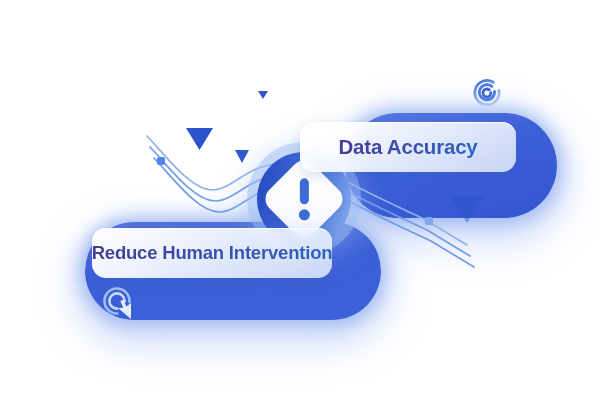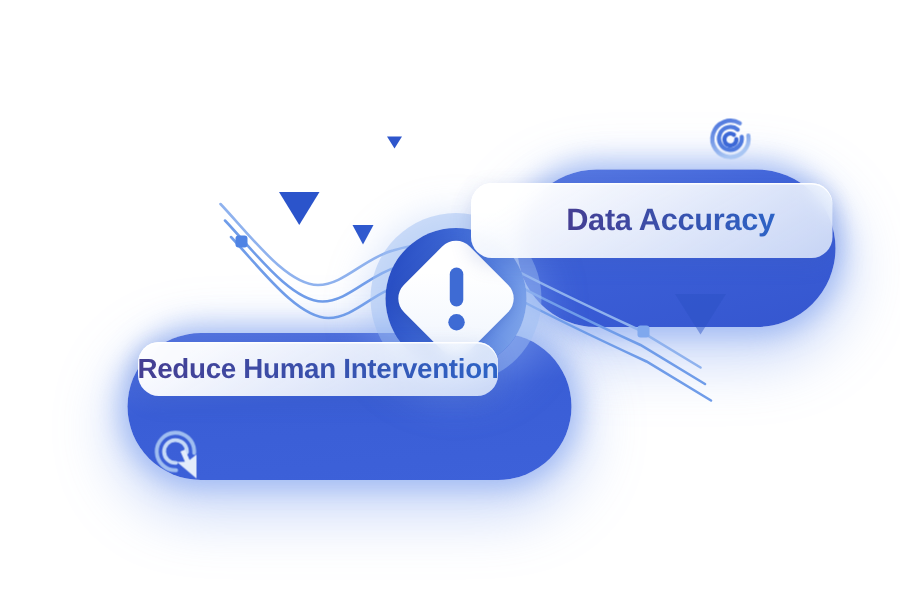--- a/index.html
+++ b/index.html
@@ -37,22 +37,22 @@
   .excl-bar{width:9px;height:26px;border-radius:4.5px;background:#3e6bd4;}
   .excl-dot{width:11px;height:11px;border-radius:50%;background:#3e6bd4;margin-top:5px;}
   
   .card{
     position:absolute;border-radius:14px;z-index:4;
     background:linear-gradient(150deg,rgba(255,255,255,.97) 15%,rgba(230,239,252,.82) 100%);
     backdrop-filter:blur(5px);-webkit-backdrop-filter:blur(5px);
     box-shadow:0 4px 14px rgba(60,90,180,.20),inset 0 1px 0 rgba(255,255,255,.95);
     display:flex;align-items:center;justify-content:center;
   }
-  .card-top{left:314px;top:122px;width:216px;height:50px;padding-left:25px;}
-  .card-bottom{left:92px;top:228px;width:240px;height:36px;}
+  .card-top{left:300px;top:122px;width:216px;height:50px;}
+  .card-bottom{left:92px;top:228px;width:240px;height:50px;}
   .pill-label{
     font-weight:700;white-space:nowrap;letter-spacing:-.2px;
     background:linear-gradient(90deg,#453e92 0%,#2d63c6 100%);
     -webkit-background-clip:text;background-clip:text;color:transparent;
   }
   .card-top .pill-label{font-size:20.5px;}
   .card-bottom .pill-label{font-size:18.5px;}
   
   .icon-abs{position:absolute;z-index:5;}
   .spiral-pos{left:469px;top:75px;}

